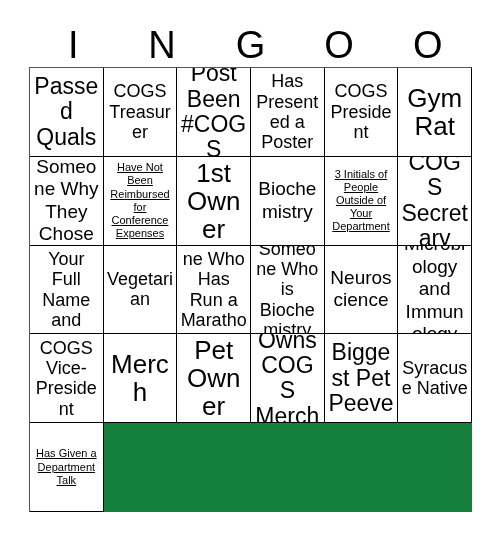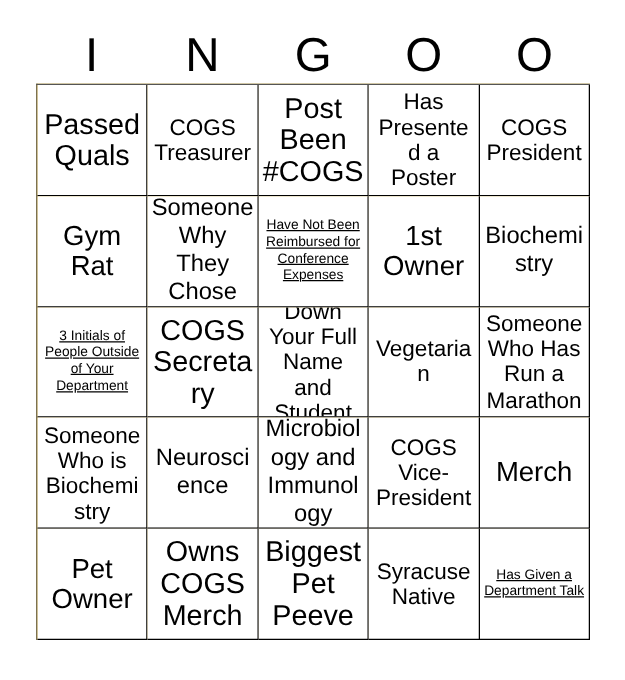--- a/index.html
+++ b/index.html
@@ -44,26 +44,26 @@
   }
 
   
   #bingo-grid {
     position: absolute;
     left: 29px;
     top: 67px;
     width: 443px;
     height: 445px;
     display: grid;
-    grid-template-columns: repeat(5, 1fr);
+    grid-template-columns: repeat(6, 1fr);
     grid-template-rows: repeat(5, 1fr);
     border-top: 1px solid #555555;
     border-left: 1px solid #555555;
     box-sizing: border-box;
-    background: #eab308;
+    background: #15803d;
   }
 
   .bingo-cell {
     border-right: 1px solid #000000;
     border-bottom: 1px solid #000000;
     box-sizing: border-box;
     display: flex;
     align-items: center;
     justify-content: center;
     padding: 2px 3px;
@@ -75,21 +75,21 @@
     display: block;
     width: 100%;
     text-align: center;
     line-height: 1.12;
     color: #000000;
     word-wrap: break-word;
     hyphens: none;
   }
 
   
-  .fs-xl   { font-size: 22px; line-height: 1.08; }
+  .fs-xl   { font-size: 26px; line-height: 1.08; }
   .fs-lg   { font-size: 23px; line-height: 1.1; }
   .fs-md   { font-size: 18px; line-height: 1.13; }
   .fs-sm   { font-size: 19px; line-height: 1.18; }
   .fs-xs   { font-size: 11px; line-height: 1.2; text-decoration: underline; }
 </style>
 </head>
 <body>
 
 <div id="card">
 

